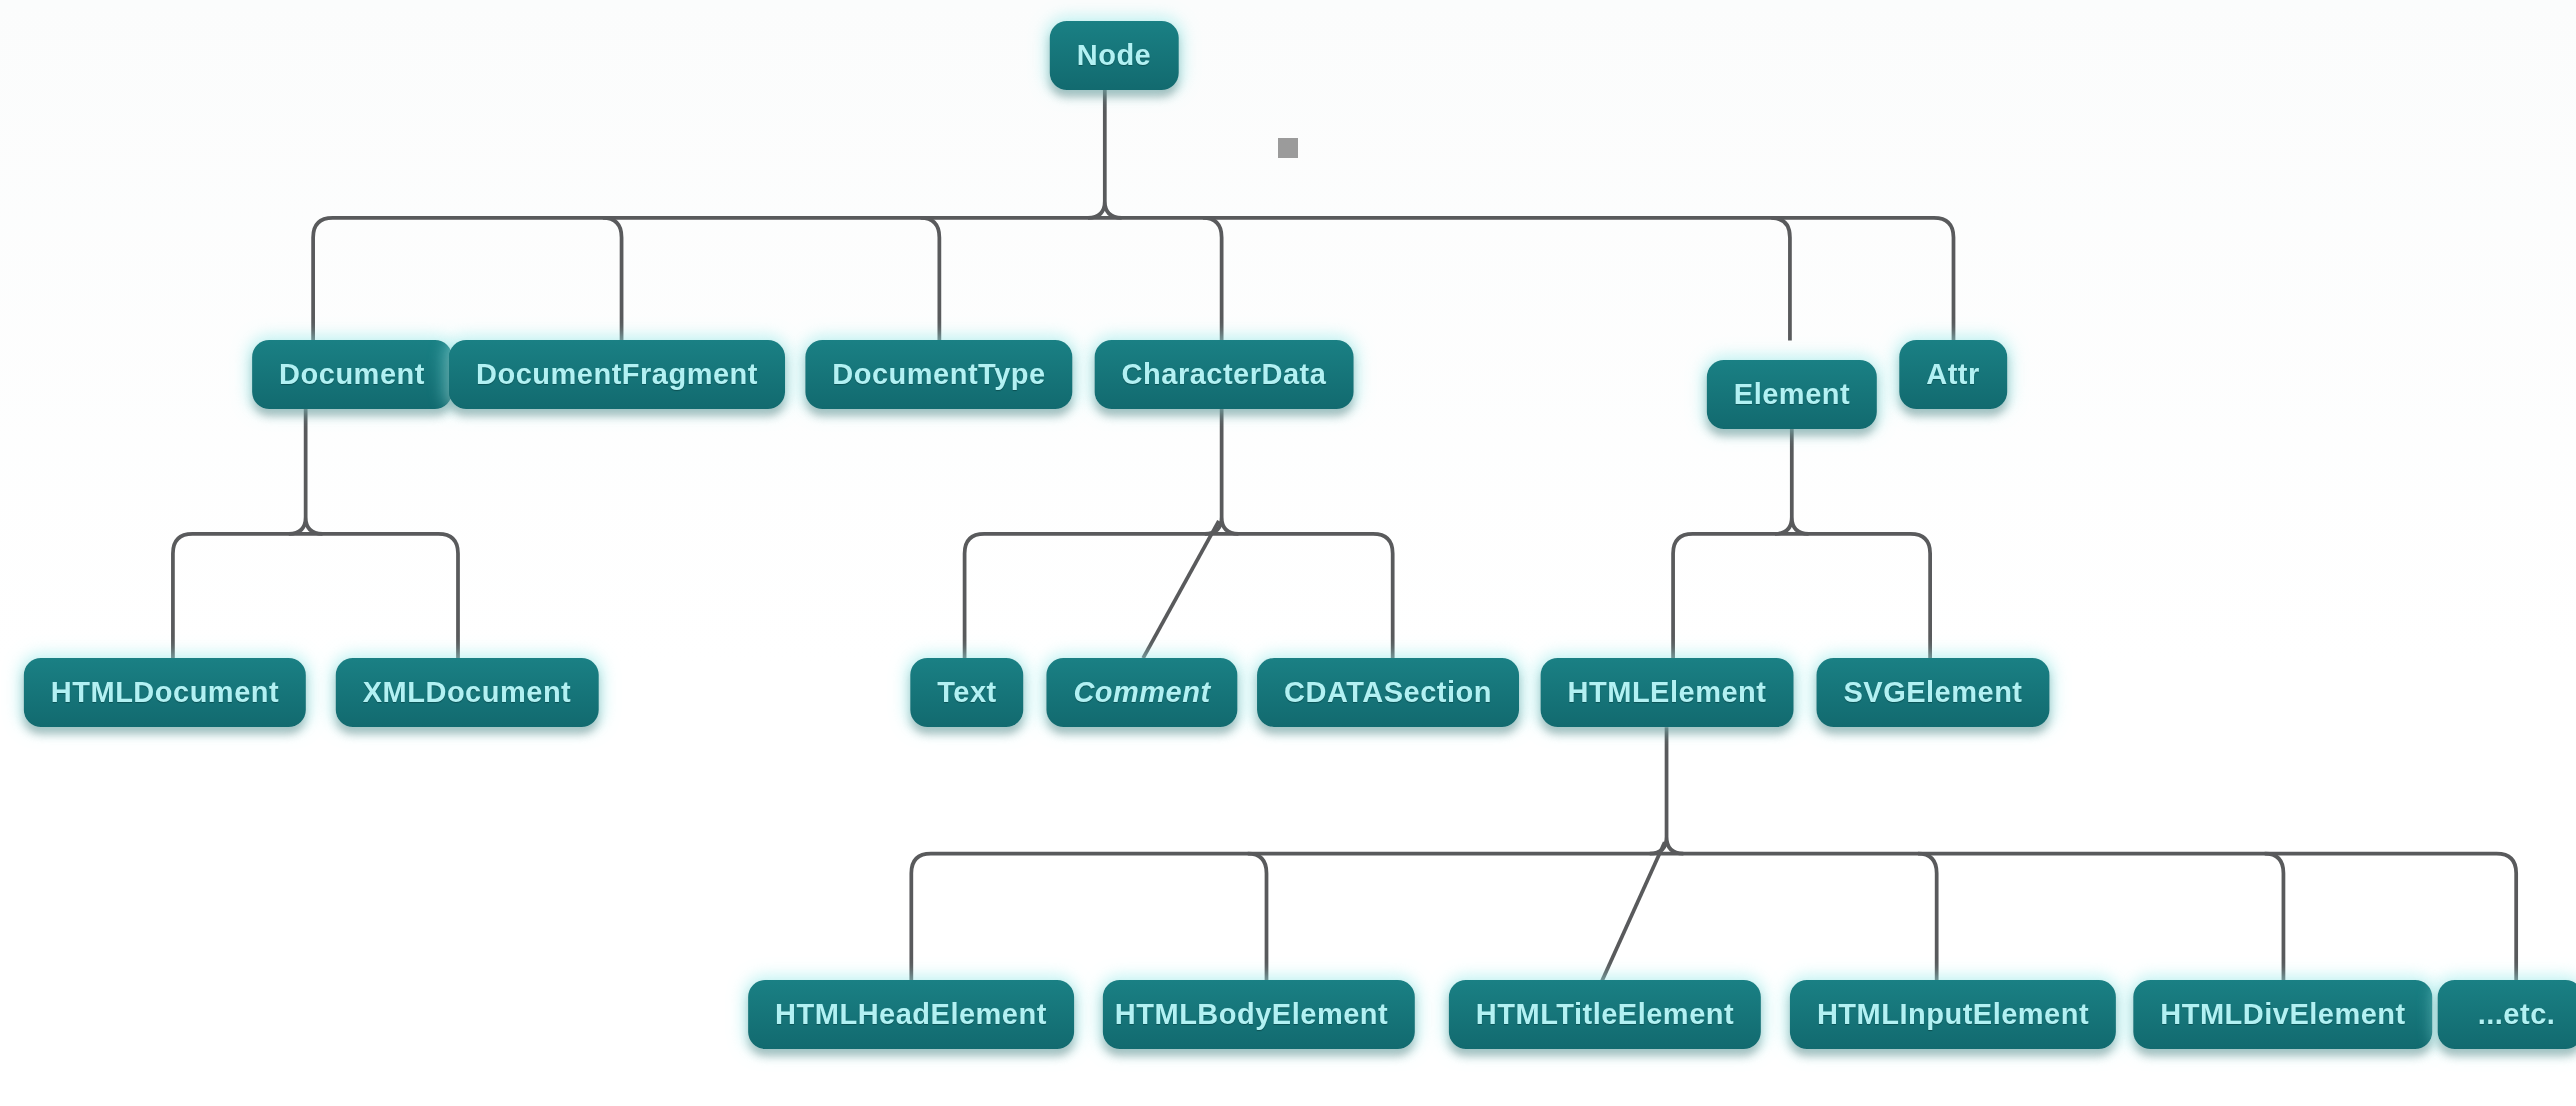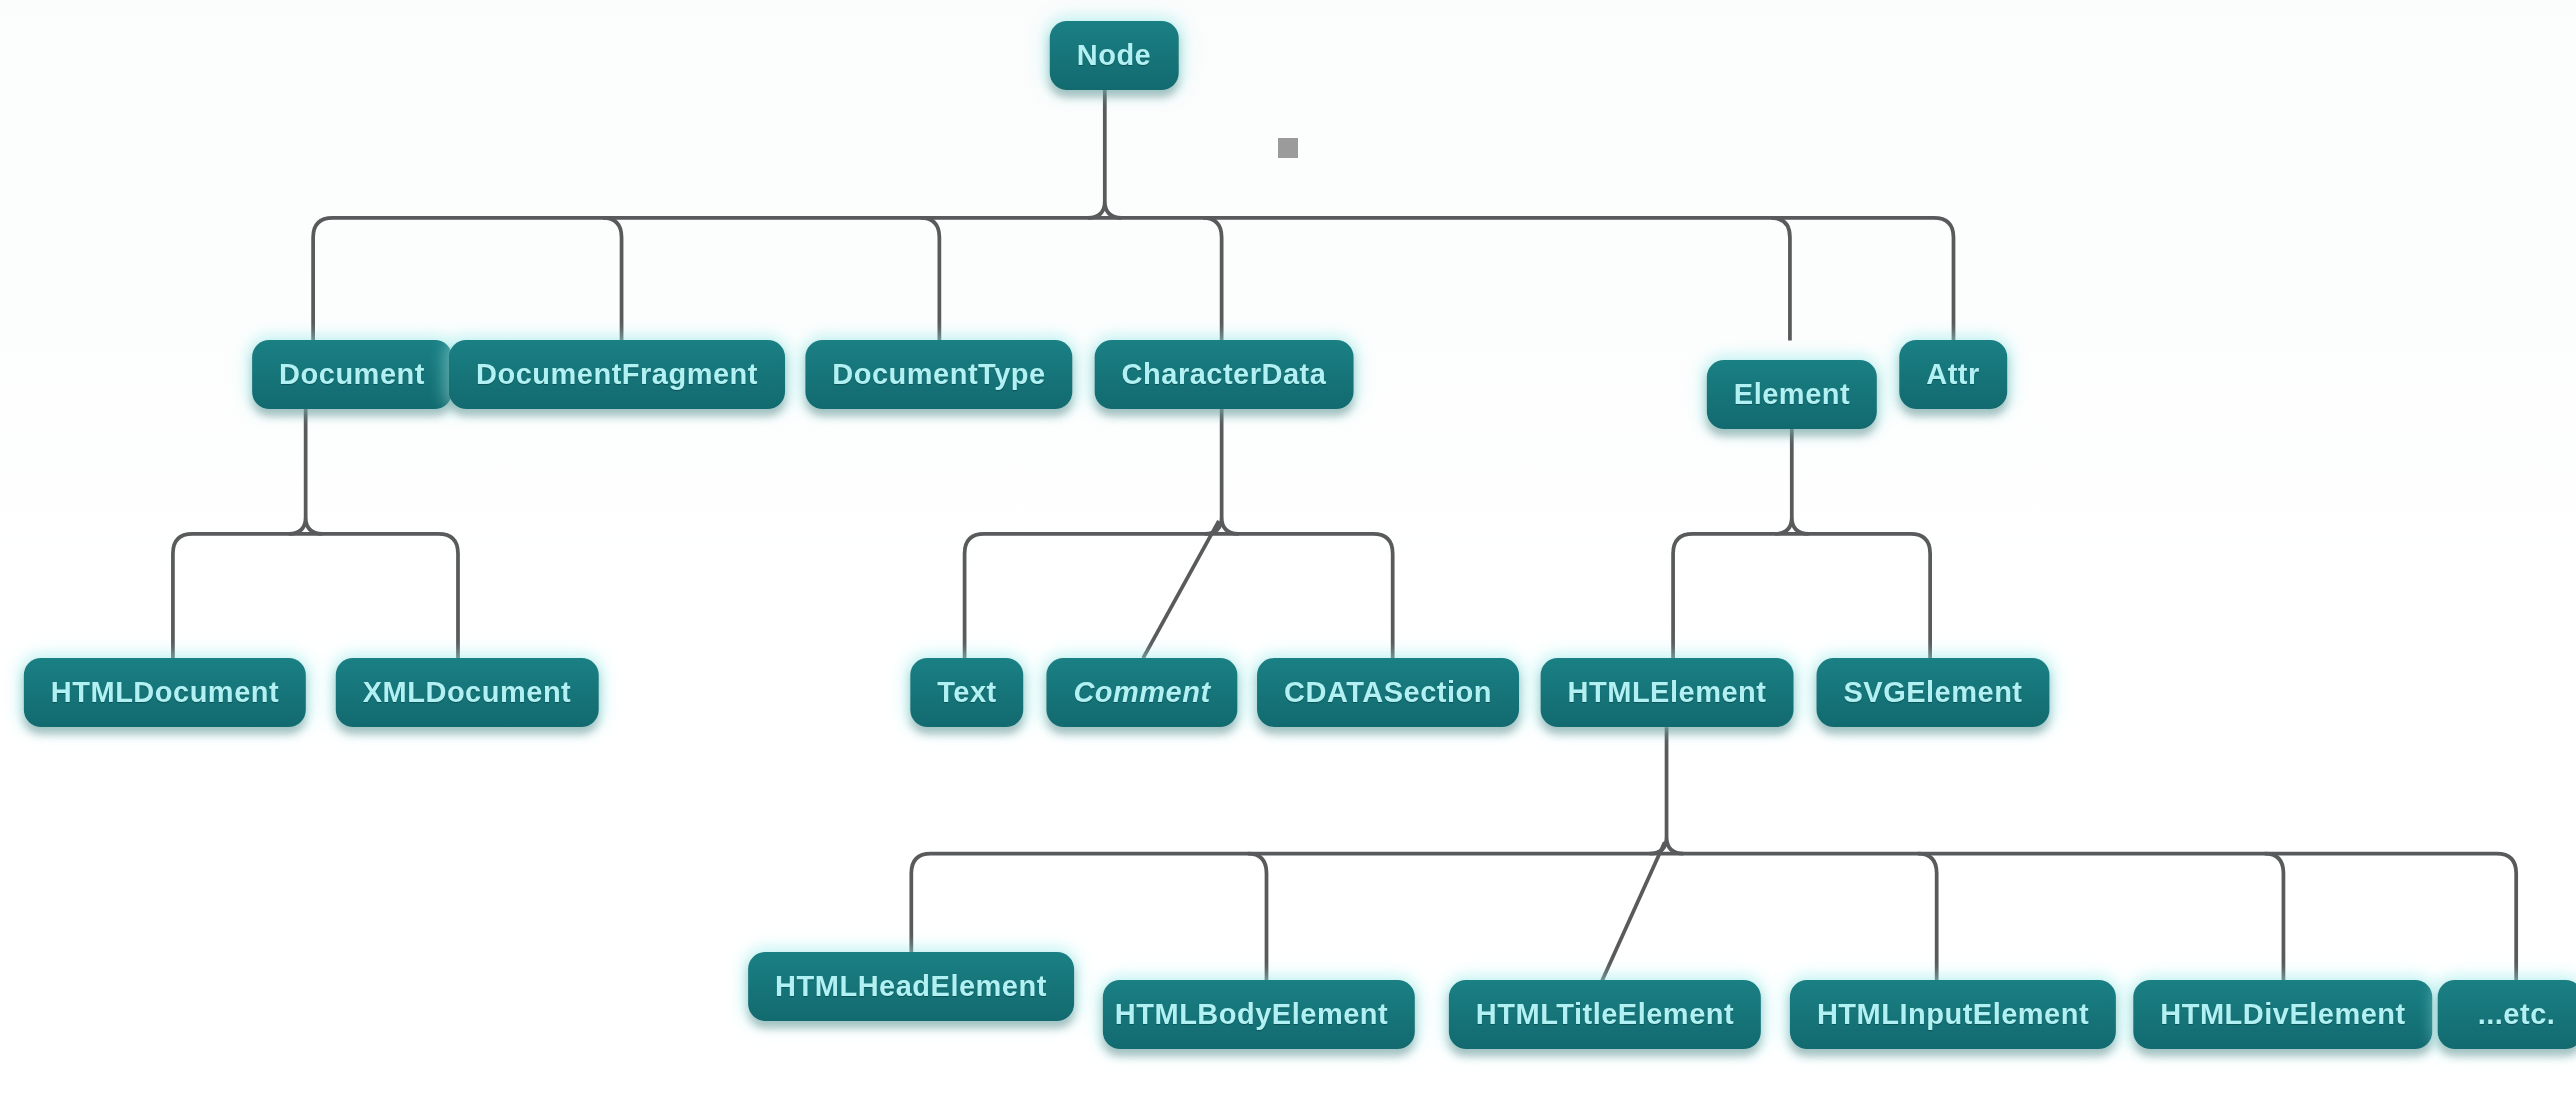--- a/index.html
+++ b/index.html
@@ -100,21 +100,21 @@
       <div class="node-box" style="left: 1224px; top: 340px;">CharacterData</div>
       <div class="node-box" style="left: 1792px; top: 340px; margin-top: 20px;">Element</div>
       <div class="node-box" style="left: 1953px; top: 340px;">Attr</div>
       <div class="node-box" style="left: 165px; top: 658px;">HTMLDocument</div>
       <div class="node-box" style="left: 467px; top: 658px;">XMLDocument</div>
       <div class="node-box" style="left: 967px; top: 658px;">Text</div>
       <div class="node-box" style="left: 1142px; top: 658px; font-style: italic;">Comment</div>
       <div class="node-box" style="left: 1388px; top: 658px;">CDATASection</div>
       <div class="node-box" style="left: 1667px; top: 658px;">HTMLElement</div>
       <div class="node-box" style="left: 1933px; top: 658px;">SVGElement</div>
-      <div class="node-box" style="left: 911px; top: 952px;">HTMLHeadElement</div>
+      <div class="node-box" style="left: 911px; top: 980px;">HTMLHeadElement</div>
       <div class="node-box" style="left: 1259px; top: 980px; padding-left: 12px;">HTMLBodyElement</div>
       <div class="node-box" style="left: 1605px; top: 980px; text-align: center;">HTMLTitleElement</div>
       <div class="node-box" style="left: 1953px; top: 980px;">HTMLInputElement</div>
       <div class="node-box" style="left: 2283px; top: 980px;">HTMLDivElement</div>
       <div class="node-box" style="left: 2510px; top: 980px; padding-left: 40px;">...etc.</div>
     </div>
 </div>
 
 
 </body></html>

